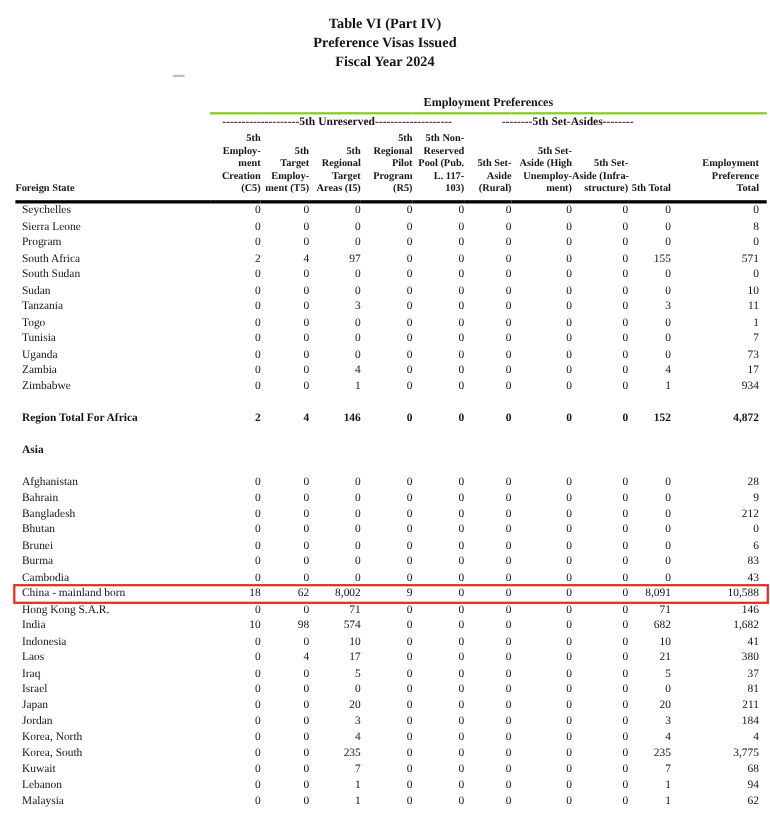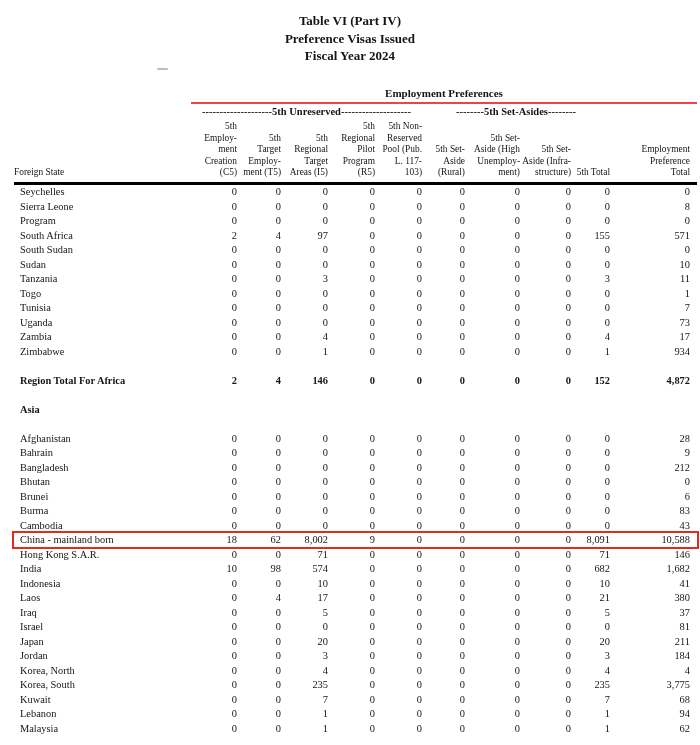--- a/index.html
+++ b/index.html
@@ -12,30 +12,30 @@
   .title-block div{font-weight:bold;font-size:13px;line-height:17.5px;}
   .scan-artifact{position:absolute;left:157px;top:68px;width:11px;height:2px;background:#bdbdbd;border-radius:1px;}
   table{
     border-collapse:collapse;table-layout:fixed;width:683px;margin-left:14px;margin-top:12px;
   }
   td{padding:0;font-size:10.4px;height:14.5px;vertical-align:middle;white-space:nowrap;}
   
   
   td.blank{border:none;}
   td.banner{
-    border-bottom:2px solid #ef4444;text-align:center;font-weight:bold;font-size:11px;
+    border-bottom:2px solid #84cc16;text-align:center;font-weight:bold;font-size:11px;
     height:22px;vertical-align:bottom;padding-bottom:3px;
   }
   tr.group-row td{height:15px;}
   td.group{text-align:center;font-weight:bold;font-size:10.5px;vertical-align:middle;}
   tr.colhead-row td{
     vertical-align:bottom;border-bottom:3px solid #000;padding-bottom:3px;height:60px;
   }
   td.col-head{text-align:right;}
-  td.col-head div{font-weight:normal;font-size:9.4px;line-height:11.4px;}
+  td.col-head div{font-weight:bold;font-size:9.4px;line-height:11.4px;}
   td.col-head.first{text-align:left;}
   td.col-head.last div{padding-right:7px;}
   
   td.country{text-align:left;padding-left:6px;font-size:10.4px;}
   td.num{text-align:right;font-size:10.4px;}
   td.num.last{padding-right:7px;}
   tr.total td, tr.section td{font-weight:bold;}
   tr.spacer td{height:14.5px;}
   tr.highlight{outline:2px solid #e8281e;}
 </style>

